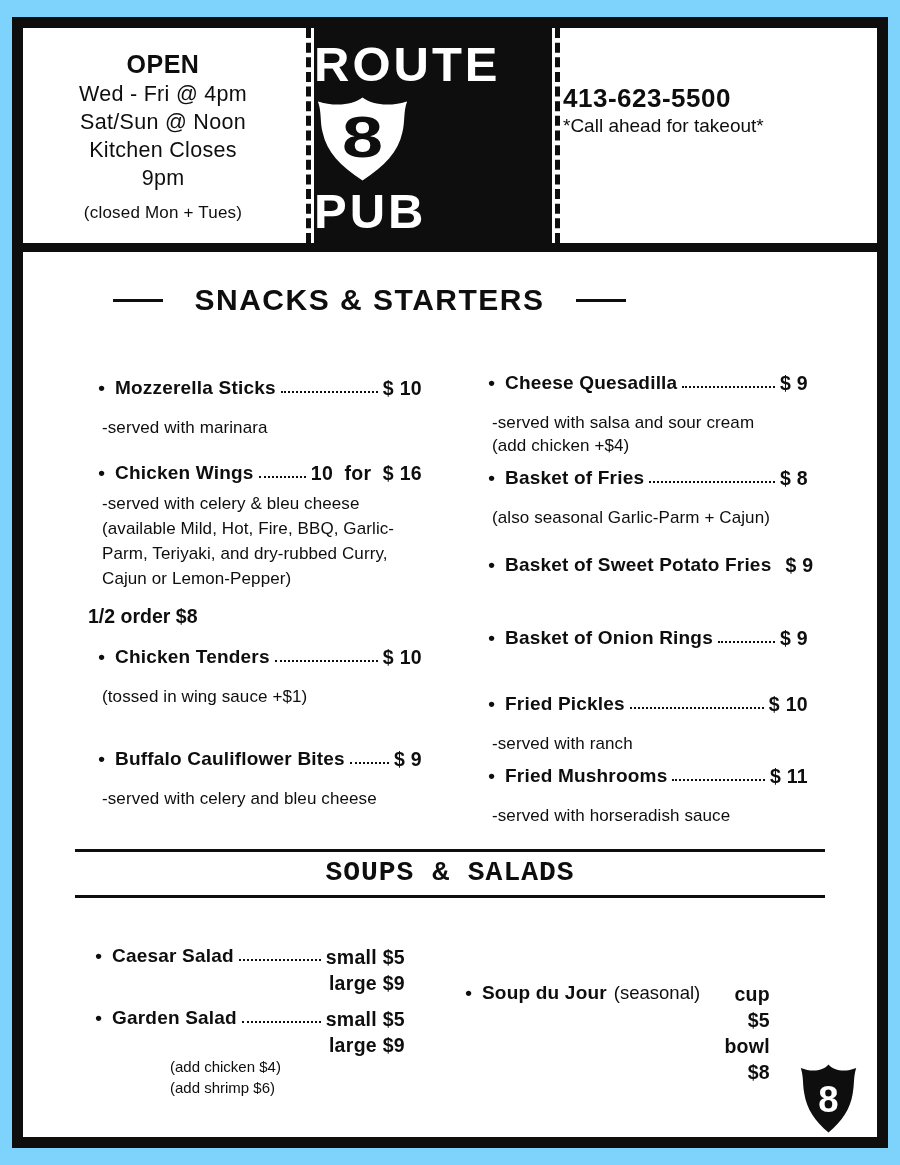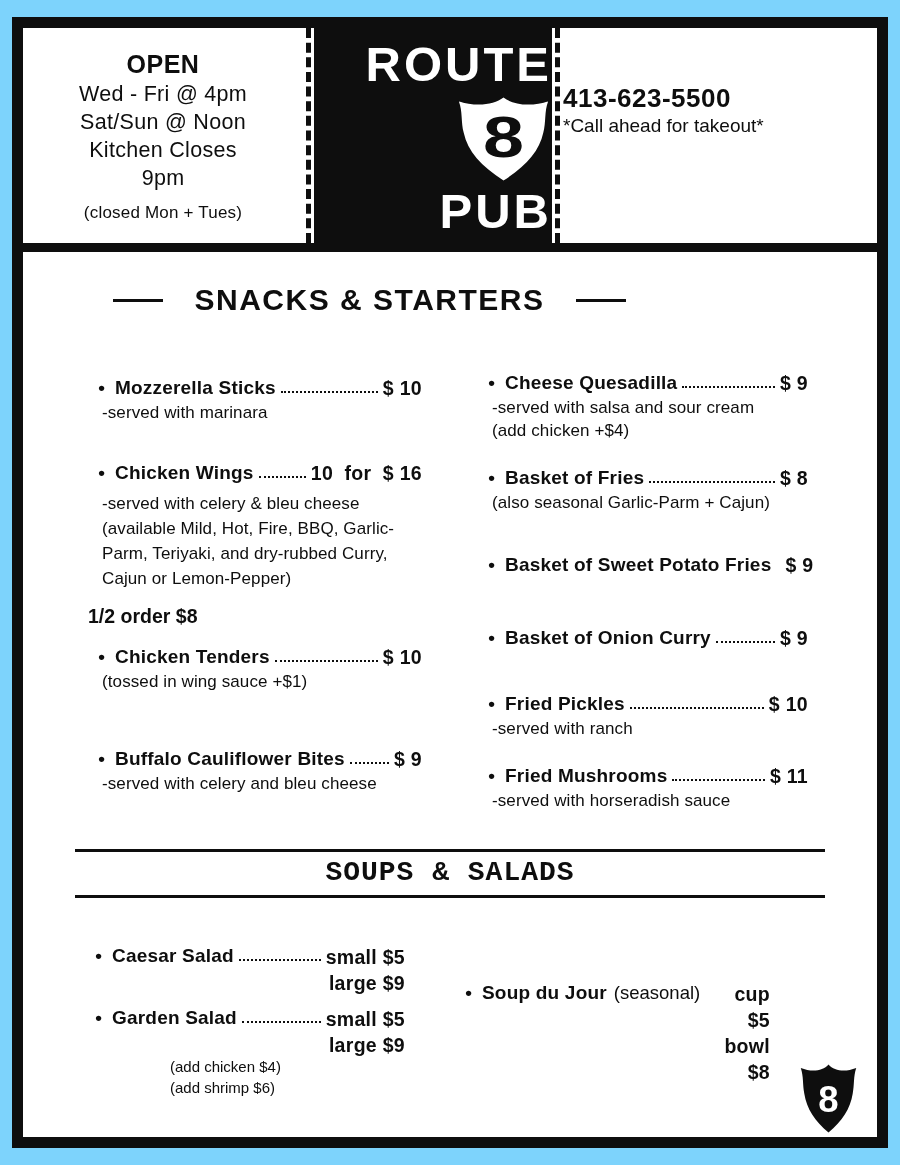--- a/index.html
+++ b/index.html
@@ -12,21 +12,21 @@
            border:11px solid #0e0e0e; background:#ffffff; }
 
   
   .header { display:flex; height:215px; width:100%; align-items:stretch; }
   .hdr-left { width:280px; display:flex; flex-direction:column; align-items:center; padding-top:21px; }
   .open-title { font-size:25px; font-weight:bold; letter-spacing:.5px; line-height:31px; }
   .hours-line { font-size:21.5px; line-height:28px; letter-spacing:.3px; }
   .hours-note { font-size:17px; margin-top:11px; letter-spacing:.2px; }
   .vdash { width:0; border-left:5px dashed #0e0e0e; margin:0 3px; }
   .hdr-panel { width:238px; background:#0e0e0e; color:#ffffff; display:flex; flex-direction:column;
-               align-items:flex-end; justify-content:center; padding-top:4px; }
+               align-items:flex-start; justify-content:center; padding-top:4px; }
   .logo-word { font-size:49px; font-weight:bold; letter-spacing:3px; line-height:53px; }
   .logo-shield { margin:2px 0 0 0; }
   .hdr-right { flex:1; display:flex; flex-direction:column; align-items:flex-start; justify-content:center;
                padding-bottom:52px; }
   .phone { font-size:26px; font-weight:bold; letter-spacing:.5px; line-height:30px; }
   .phone-note { font-size:19px; margin-top:2px; }
   .hdr-sep { height:9px; background:#0e0e0e; width:100%; }
 
   
   .snacks-head { position:absolute; top:283px; left:0; width:739px; display:flex; justify-content:center;
@@ -38,21 +38,21 @@
   .soups-head .title { font-size:28px; font-weight:600; letter-spacing:1px; }
 
   
   .item { position:absolute; }
   .row { display:flex; align-items:flex-start; }
   .bullet { width:27px; text-align:center; font-size:19px; font-weight:bold; line-height:24px; flex:none; }
   .name { font-weight:bold; font-size:19px; line-height:24px; white-space:nowrap; letter-spacing:.2px; }
   .leader { flex:1; border-bottom:2px dotted #0e0e0e; margin:0 5px; height:17px; min-width:4px; }
   .leader.none { border-bottom:none; }
   .price { font-weight:bold; font-size:19.5px; line-height:24px; white-space:pre; letter-spacing:.3px; }
-  .desc { font-size:17px; line-height:23px; padding-left:14px; white-space:pre-line; margin-top:1px;
+  .desc { font-size:17px; line-height:23px; padding-left:14px; white-space:pre-line; margin-top:16px;
           letter-spacing:.1px; }
   .desc.wide { line-height:25px; margin-top:6px; }
   .half-order { font-weight:bold; font-size:19.5px; margin-top:14px; }
 
   .price-multi { font-weight:bold; font-size:19.5px; line-height:26px; text-align:right;
                  white-space:pre-line; letter-spacing:.3px; }
   .seasonal { font-size:18.5px; line-height:24px; margin-left:7px; white-space:nowrap; }
   .addons { position:absolute; left:170px; top:1057px; font-size:15px; line-height:20.5px;
             white-space:pre-line; }
 
@@ -172,21 +172,21 @@
       <span class="bullet">•</span>
       <span class="name">Basket of Sweet Potato Fries</span>
       <span class="leader none"></span>
       <span class="price">$ 9</span>
     </div>
   </div>
 
   <div class="item" style="left:478px; top:626px; width:330px;">
     <div class="row">
       <span class="bullet">•</span>
-      <span class="name">Basket of Onion Curry</span>
+      <span class="name">Basket of Onion Rings</span>
       <span class="leader"></span>
       <span class="price">$ 9</span>
     </div>
   </div>
 
   <div class="item" style="left:478px; top:692px; width:330px;">
     <div class="row">
       <span class="bullet">•</span>
       <span class="name">Fried Pickles</span>
       <span class="leader"></span>

